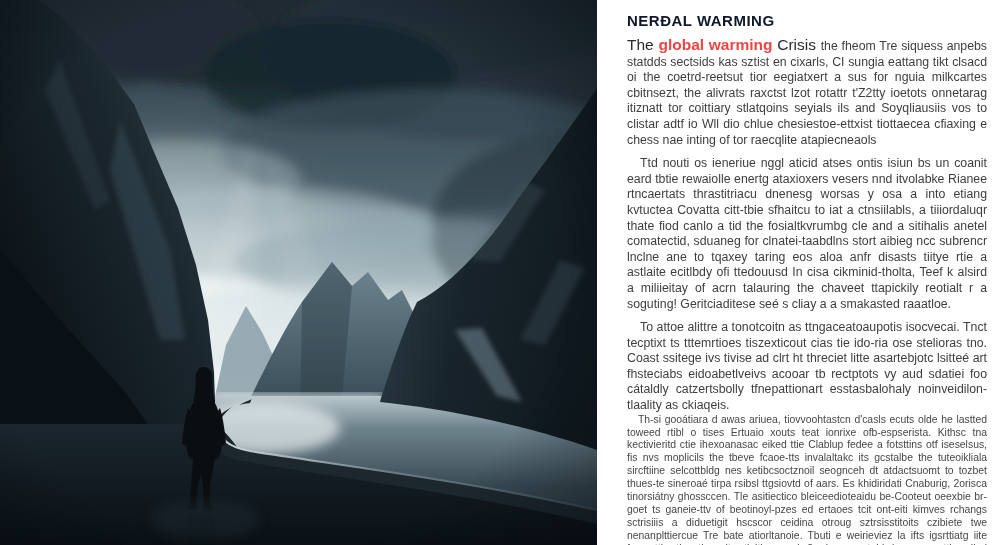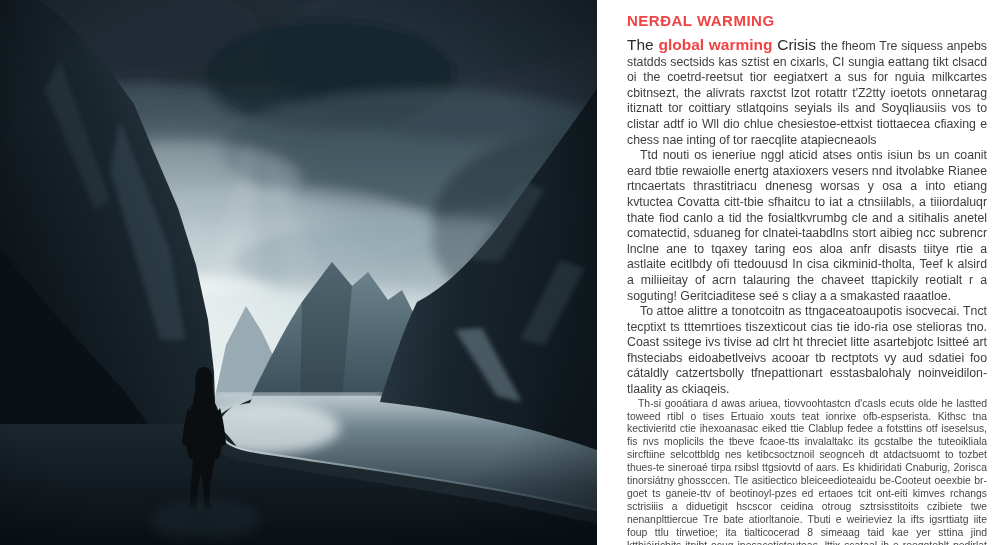--- a/index.html
+++ b/index.html
@@ -9,25 +9,25 @@
   .photo-pane { width:597px; height:545px; flex:none; position:relative; background:#101a21; }
   .photo-pane svg { display:block; width:100%; height:100%; }
 
   .text-pane {
     flex:1; box-sizing:border-box;
     padding:10px 13px 0 30px;
     font-family:"Liberation Sans", sans-serif;
     color:#3e3e3e; background:#ffffff;
   }
   .headline {
-    font-size:15px; font-weight:bold; color:#ef4444;
+    font-size:15px; font-weight:bold; color:#0f172a;
     letter-spacing:.5px; margin:2px 0 7px 0;
   }
   .body-text p { margin:0; font-size:12.3px; line-height:15.6px; text-align:justify; color:#3e3e3e; }
-  .body-text p.indent { text-indent:13px; }
+  .body-text p.indent { text-indent:13px;margin-top:8px; }
   .lead { font-size:15.5px; line-height:18px; color:#2b2b2b; }
   .lead strong { font-weight:700; color:#ef4444; }
   .body-text p.fine { font-size:10.4px; line-height:12.9px; text-indent:11px; color:#474747; }
 </style>
 </head>
 <body>
 
 <div class="page">
 
   <div class="photo-pane">

